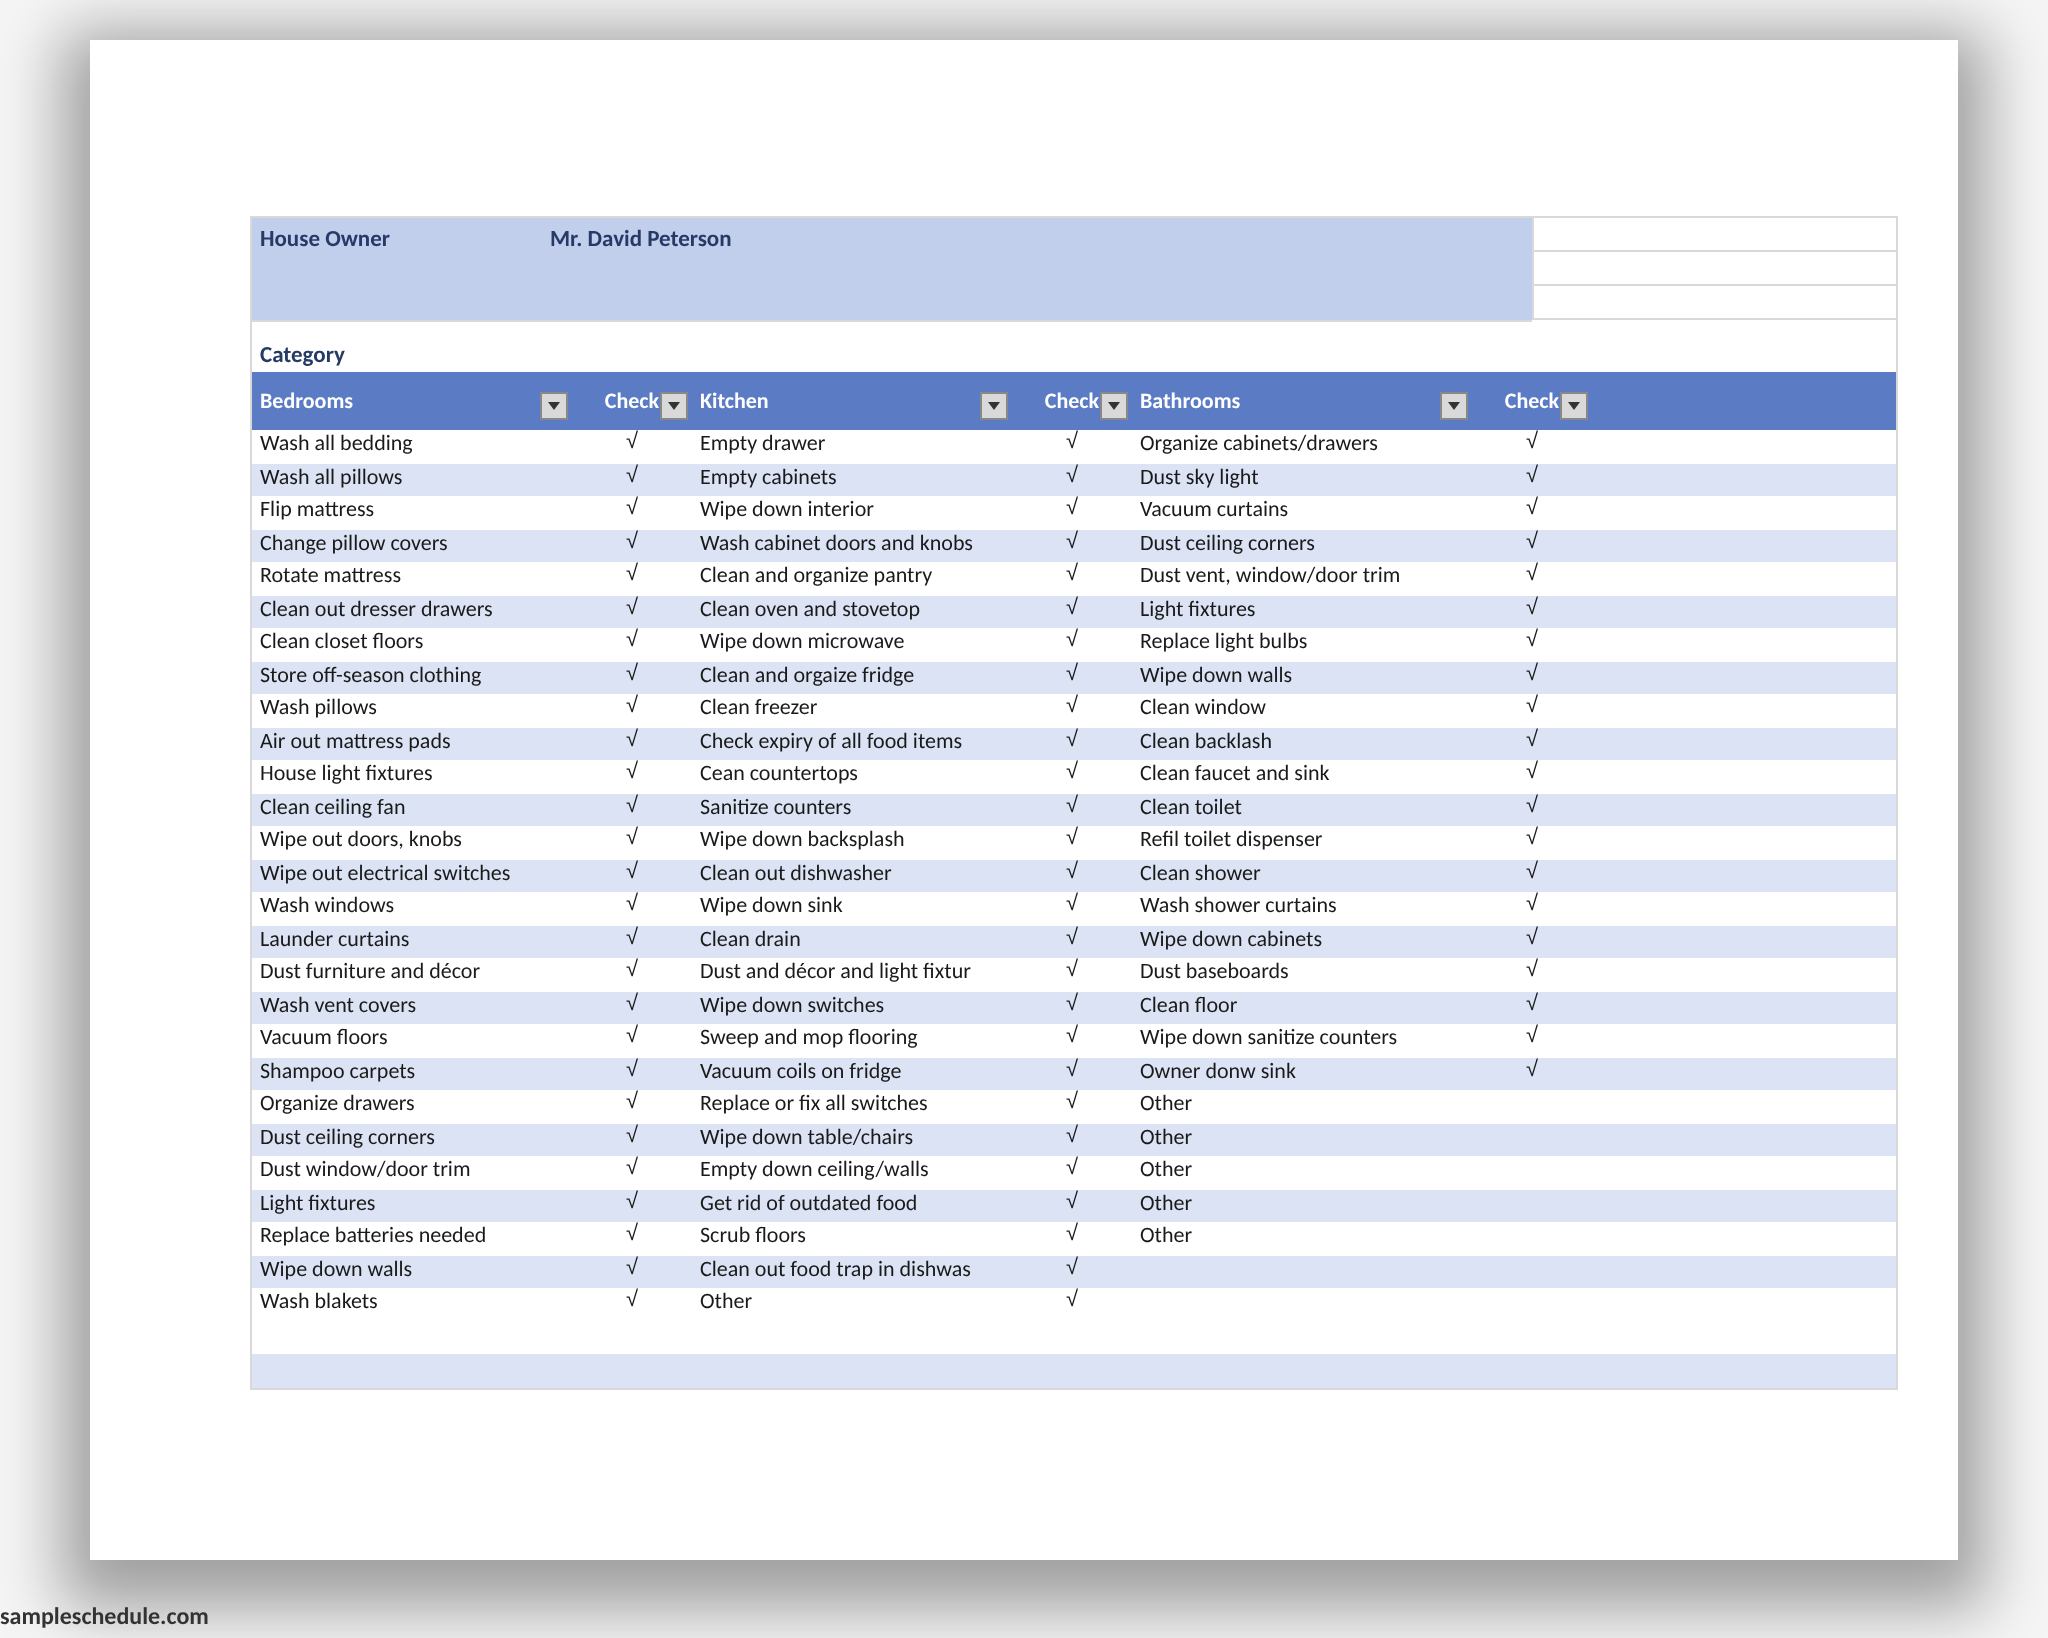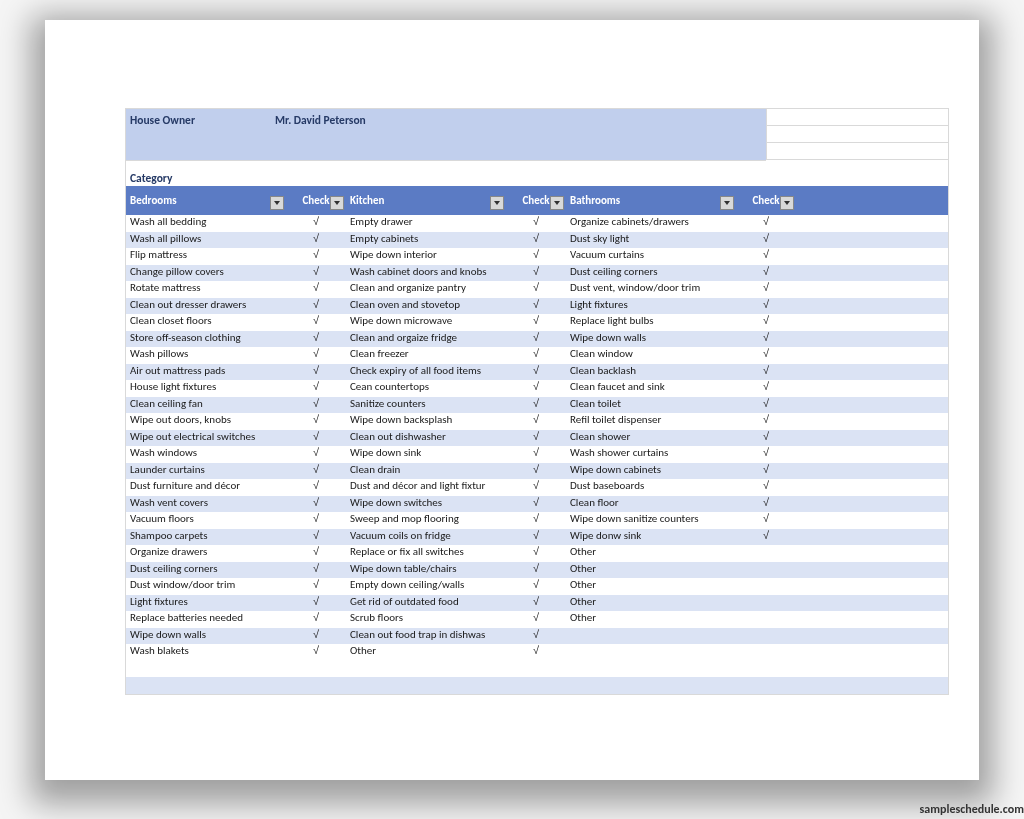--- a/index.html
+++ b/index.html
@@ -25,21 +25,21 @@
 .filter-btn { position:absolute; right:2px; top:2px; width:14px; height:14px; background:#d9d9d9; border:1px solid #888; display:flex; align-items:center; justify-content:center; }
 .filter-btn::after { content:""; border-left:3px solid transparent; border-right:3px solid transparent; border-top:4px solid #333; }
 .col-bed { flex:0 0 160px; }
 .col-chk { flex:0 0 60px; text-align:center; padding-left:0; }
 .col-kit { flex:0 0 160px; }
 .col-bath { flex:0 0 170px; }
 .data-row { display:flex; height:16.5px; align-items:flex-start; font-size:11px; }
 .data-row.alt { background:#dbe3f4; }
 .dc { padding-left:4px; overflow:hidden; white-space:nowrap; }
 .chk { flex:0 0 60px; text-align:center; font-family:"Segoe UI Symbol",sans-serif; }
-.footer { position:absolute; bottom:3px; left:0; width:1024px; text-align:right; font-size:12px; font-weight:bold; color:#333; }
+.footer { position:absolute; bottom:3px; left:0; width:1024px; text-align:left; font-size:12px; font-weight:bold; color:#333; }
 </style>
 </head>
 <body>
 
 <div class="page">
  <div class="sheet">
   <div class="info-block">
     <div class="info-left">
       <div class="info-row">
             <span class="info-label">House Owner</span>
@@ -215,21 +215,21 @@
           <div class="dc col-kit">Sweep and mop flooring</div>
           <div class="chk">√</div>
           <div class="dc col-bath">Wipe down sanitize counters</div>
           <div class="chk">√</div>
         </div>
         <div class="data-row alt">
           <div class="dc col-bed">Shampoo carpets</div>
           <div class="chk">√</div>
           <div class="dc col-kit">Vacuum coils on fridge</div>
           <div class="chk">√</div>
-          <div class="dc col-bath">Wipe donw sink</div>
+          <div class="dc col-bath">Owner donw sink</div>
           <div class="chk">√</div>
         </div>
         <div class="data-row">
           <div class="dc col-bed">Organize drawers</div>
           <div class="chk">√</div>
           <div class="dc col-kit">Replace or fix all switches</div>
           <div class="chk">√</div>
           <div class="dc col-bath">Other</div>
           <div class="chk"></div>
         </div>

